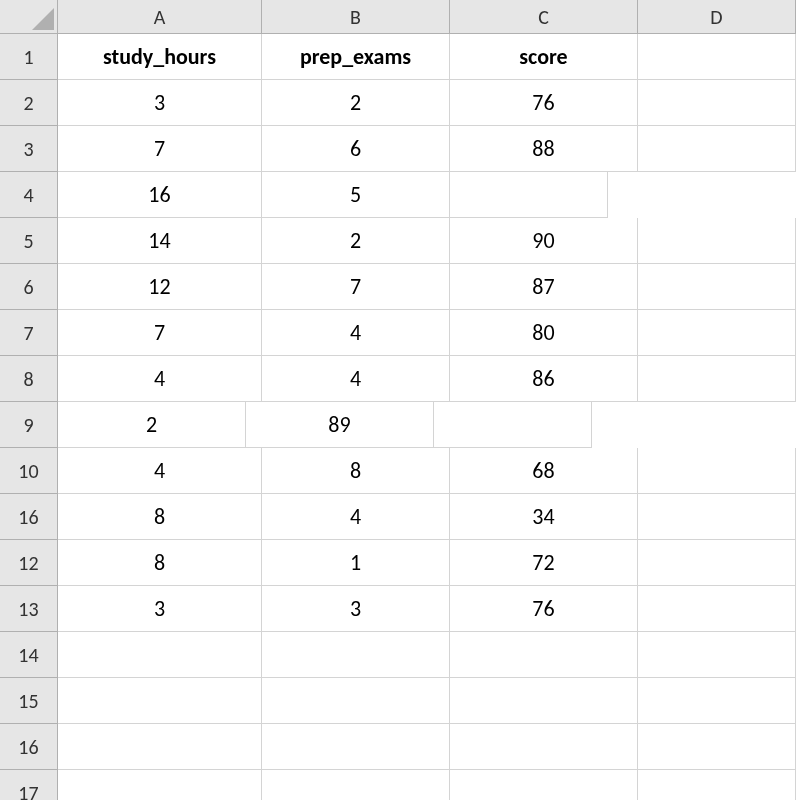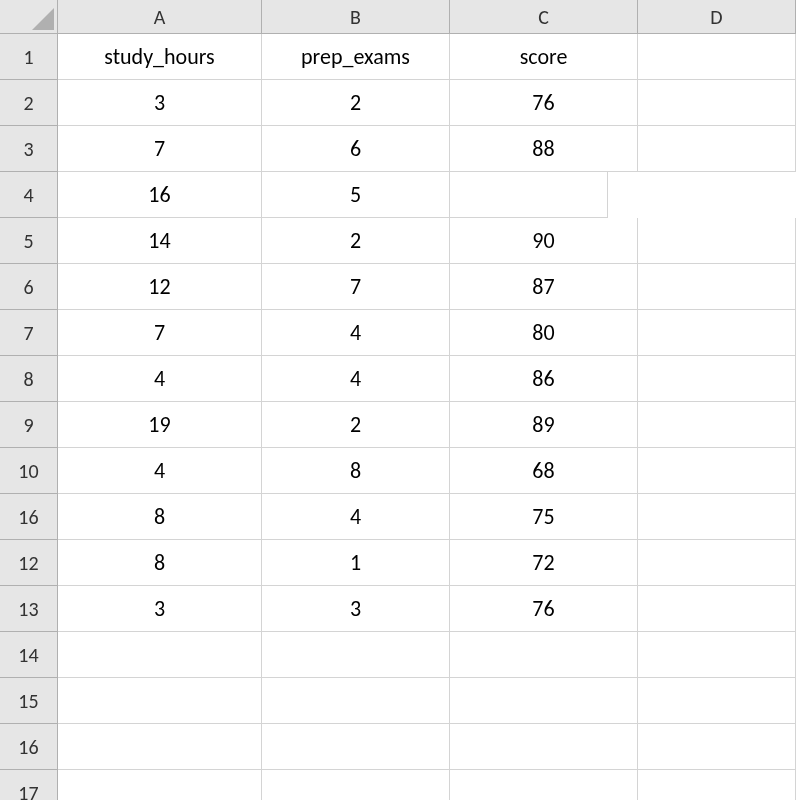--- a/index.html
+++ b/index.html
@@ -80,21 +80,21 @@
       justify-content: center;
       font-size: 22px;
       color: #000;
       flex-shrink: 0;
     }
     .col-A { width: 204px; }
     .col-B { width: 188px; }
     .col-C { width: 188px; }
     .col-D { width: 158px; }
     .bold {
-      font-weight: normal;
+      font-weight: bold;
       text-align: center;
     }
   </style>
 </head>
 <body>
 
 <div class="spreadsheet">
   <div class="row header-row">
     <div class="corner-cell">
       <div class="corner-triangle"></div>
@@ -163,39 +163,38 @@
   <div class="row">
     <div class="row-header">8</div>
     <div class="cell col-A">4</div>
     <div class="cell col-B">4</div>
     <div class="cell col-C">86</div>
     <div class="cell col-D"></div>
   </div>
 
   <div class="row">
     <div class="row-header">9</div>
-    <div class="cell col-A">19</div>
     <div class="cell col-B">2</div>
     <div class="cell col-C">89</div>
     <div class="cell col-D"></div>
   </div>
 
   <div class="row">
     <div class="row-header">10</div>
     <div class="cell col-A">4</div>
     <div class="cell col-B">8</div>
     <div class="cell col-C">68</div>
     <div class="cell col-D"></div>
   </div>
 
   <div class="row">
     <div class="row-header">16</div>
     <div class="cell col-A">8</div>
     <div class="cell col-B">4</div>
-    <div class="cell col-C">75</div>
+    <div class="cell col-C">34</div>
     <div class="cell col-D"></div>
   </div>
 
   <div class="row">
     <div class="row-header">12</div>
     <div class="cell col-A">8</div>
     <div class="cell col-B">1</div>
     <div class="cell col-C">72</div>
     <div class="cell col-D"></div>
   </div>

